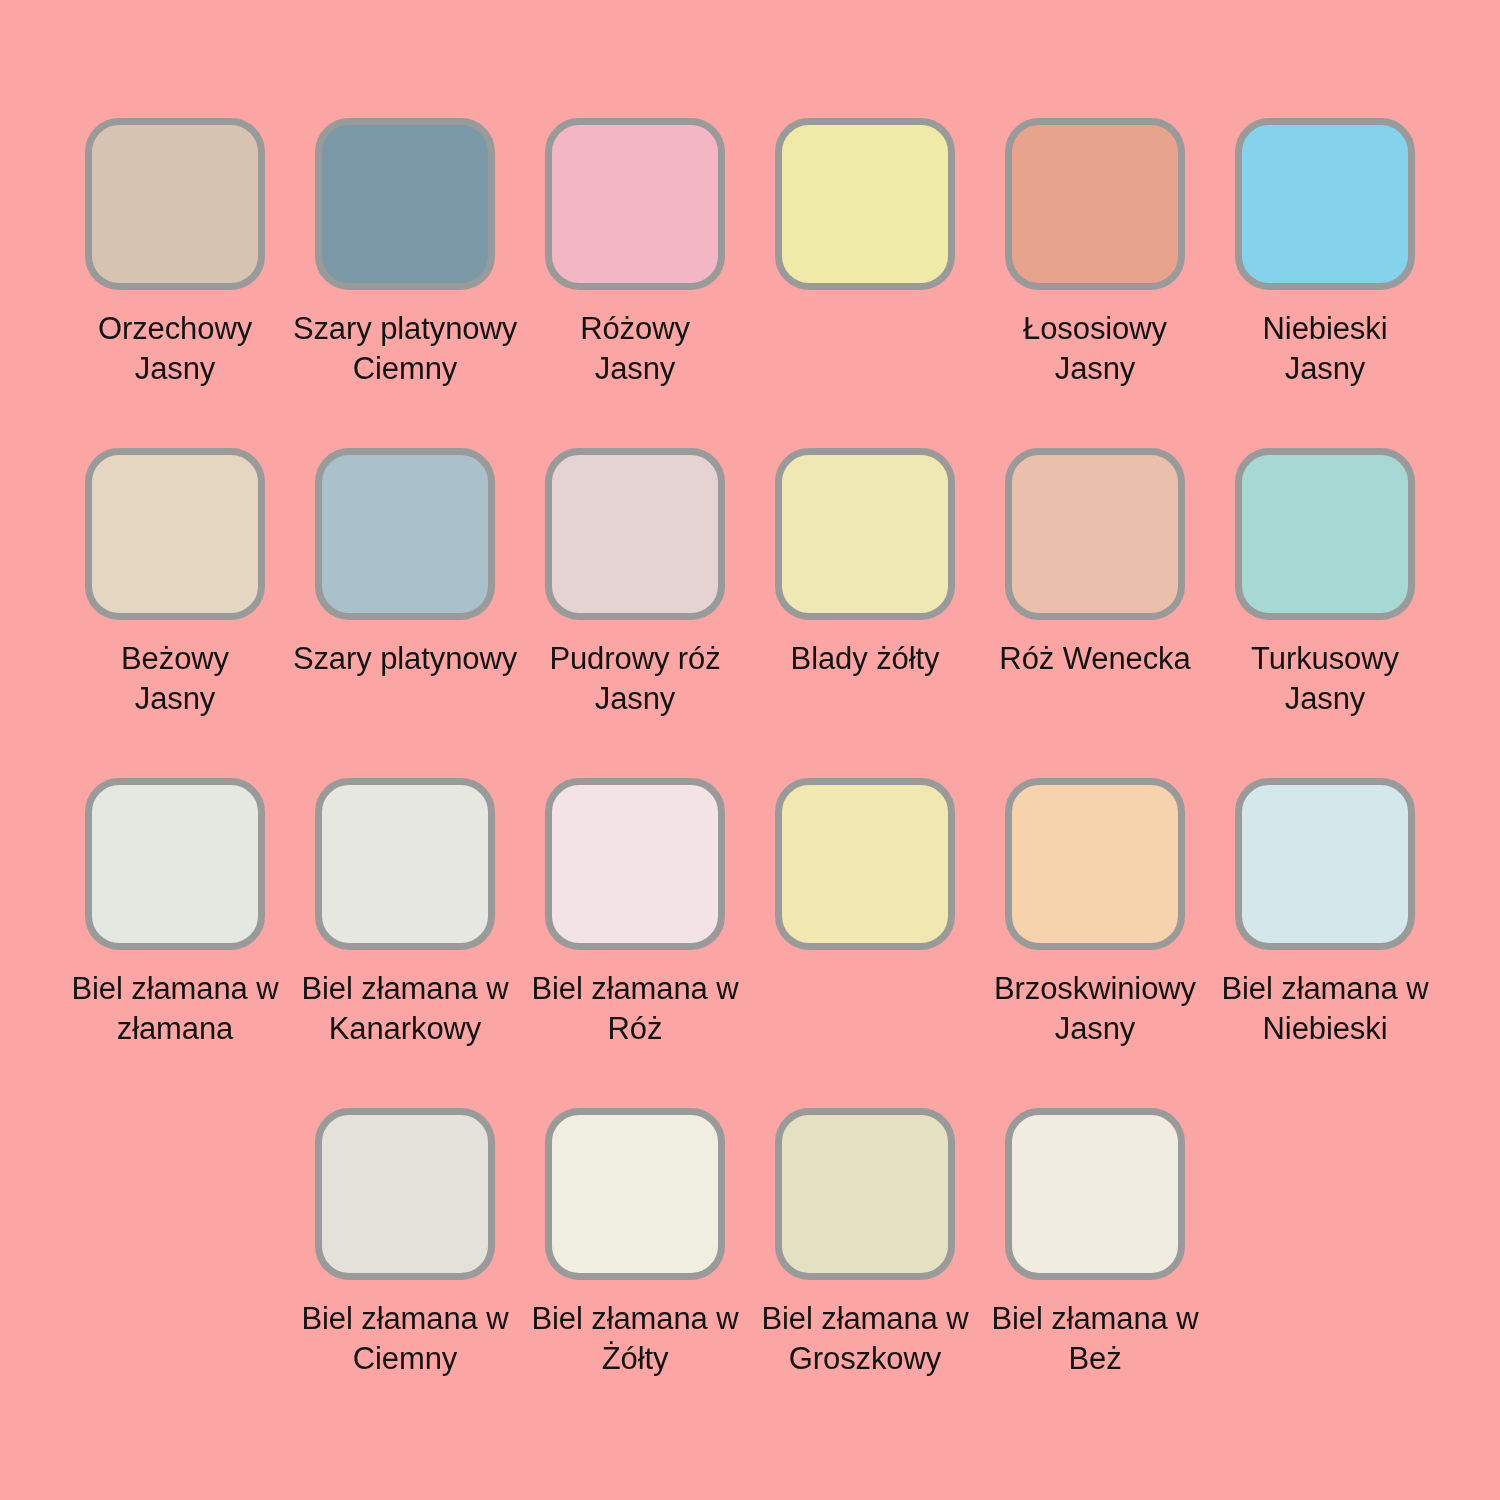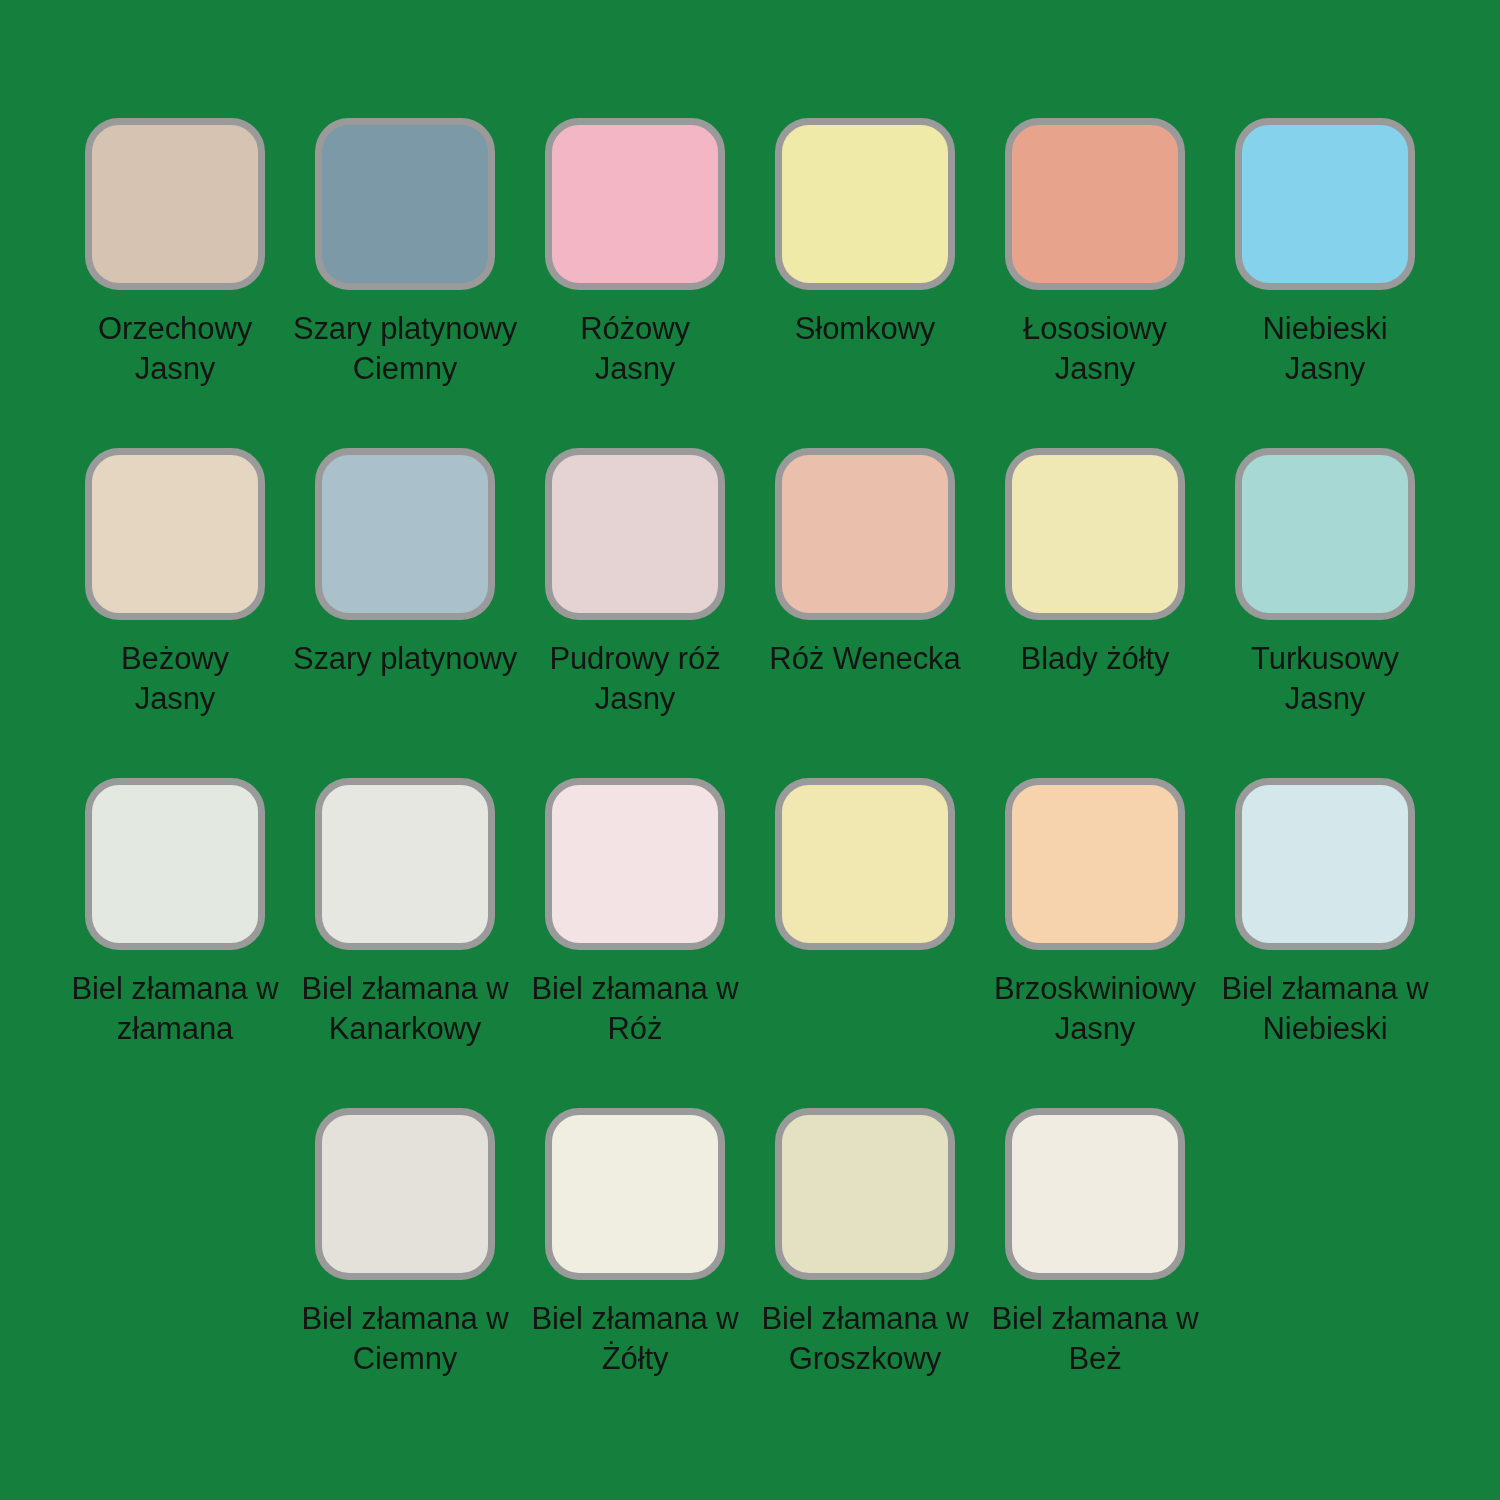--- a/index.html
+++ b/index.html
@@ -14,21 +14,21 @@
     font-family: "Liberation Sans", "DejaVu Sans", sans-serif;
     color: #1a1a1a;
     overflow: hidden;
   }
 
   #palette-page {
     width: 1500px;
     height: 1500px;
     box-sizing: border-box;
     padding: 118px 60px 0 60px;
-    background: #15803d;
+    background: #fca5a5;
   }
 
   .palette-grid {
     display: grid;
     grid-template-columns: repeat(6, 1fr);
     column-gap: 0px;
     row-gap: 0px;
   }
 
   .swatch-cell {
@@ -76,21 +76,20 @@
       <div class="swatch-cell">
         <div class="swatch-chip" style="background-color: rgb(124, 153, 168); border-color: rgb(154, 154, 154);"></div>
         <div class="swatch-label"><span>Szary platynowy</span><br><span>Ciemny</span></div>
       </div>
       <div class="swatch-cell">
         <div class="swatch-chip" style="background-color: rgb(242, 182, 196); border-color: rgb(154, 154, 154);"></div>
         <div class="swatch-label"><span>Różowy</span><br><span>Jasny</span></div>
       </div>
       <div class="swatch-cell">
         <div class="swatch-chip" style="background-color: rgb(240, 234, 168); border-color: rgb(154, 154, 154);"></div>
-        <div class="swatch-label"><span>Słomkowy</span></div>
       </div>
       <div class="swatch-cell">
         <div class="swatch-chip" style="background-color: rgb(232, 163, 140); border-color: rgb(154, 154, 154);"></div>
         <div class="swatch-label"><span>Łososiowy</span><br><span>Jasny</span></div>
       </div>
       <div class="swatch-cell">
         <div class="swatch-chip" style="background-color: rgb(133, 210, 237); border-color: rgb(154, 154, 154);"></div>
         <div class="swatch-label"><span>Niebieski</span><br><span>Jasny</span></div>
       </div>
       <div class="swatch-cell">
@@ -99,26 +98,26 @@
       </div>
       <div class="swatch-cell">
         <div class="swatch-chip" style="background-color: rgb(170, 192, 203); border-color: rgb(154, 154, 154);"></div>
         <div class="swatch-label"><span>Szary platynowy</span></div>
       </div>
       <div class="swatch-cell">
         <div class="swatch-chip" style="background-color: rgb(229, 210, 210); border-color: rgb(154, 154, 154);"></div>
         <div class="swatch-label"><span>Pudrowy róż</span><br><span>Jasny</span></div>
       </div>
       <div class="swatch-cell">
+        <div class="swatch-chip" style="background-color: rgb(240, 232, 180); border-color: rgb(154, 154, 154);"></div>
+        <div class="swatch-label"><span>Blady żółty</span></div>
+      </div>
+      <div class="swatch-cell">
         <div class="swatch-chip" style="background-color: rgb(234, 191, 172); border-color: rgb(154, 154, 154);"></div>
         <div class="swatch-label"><span>Róż Wenecka</span></div>
-      </div>
-      <div class="swatch-cell">
-        <div class="swatch-chip" style="background-color: rgb(240, 232, 180); border-color: rgb(154, 154, 154);"></div>
-        <div class="swatch-label"><span>Blady żółty</span></div>
       </div>
       <div class="swatch-cell">
         <div class="swatch-chip" style="background-color: rgb(167, 216, 212); border-color: rgb(154, 154, 154);"></div>
         <div class="swatch-label"><span>Turkusowy</span><br><span>Jasny</span></div>
       </div>
       <div class="swatch-cell">
         <div class="swatch-chip" style="background-color: rgb(227, 233, 225); border-color: rgb(154, 154, 154);"></div>
         <div class="swatch-label"><span>Biel złamana w</span><br><span>złamana</span></div>
       </div>
       <div class="swatch-cell">

